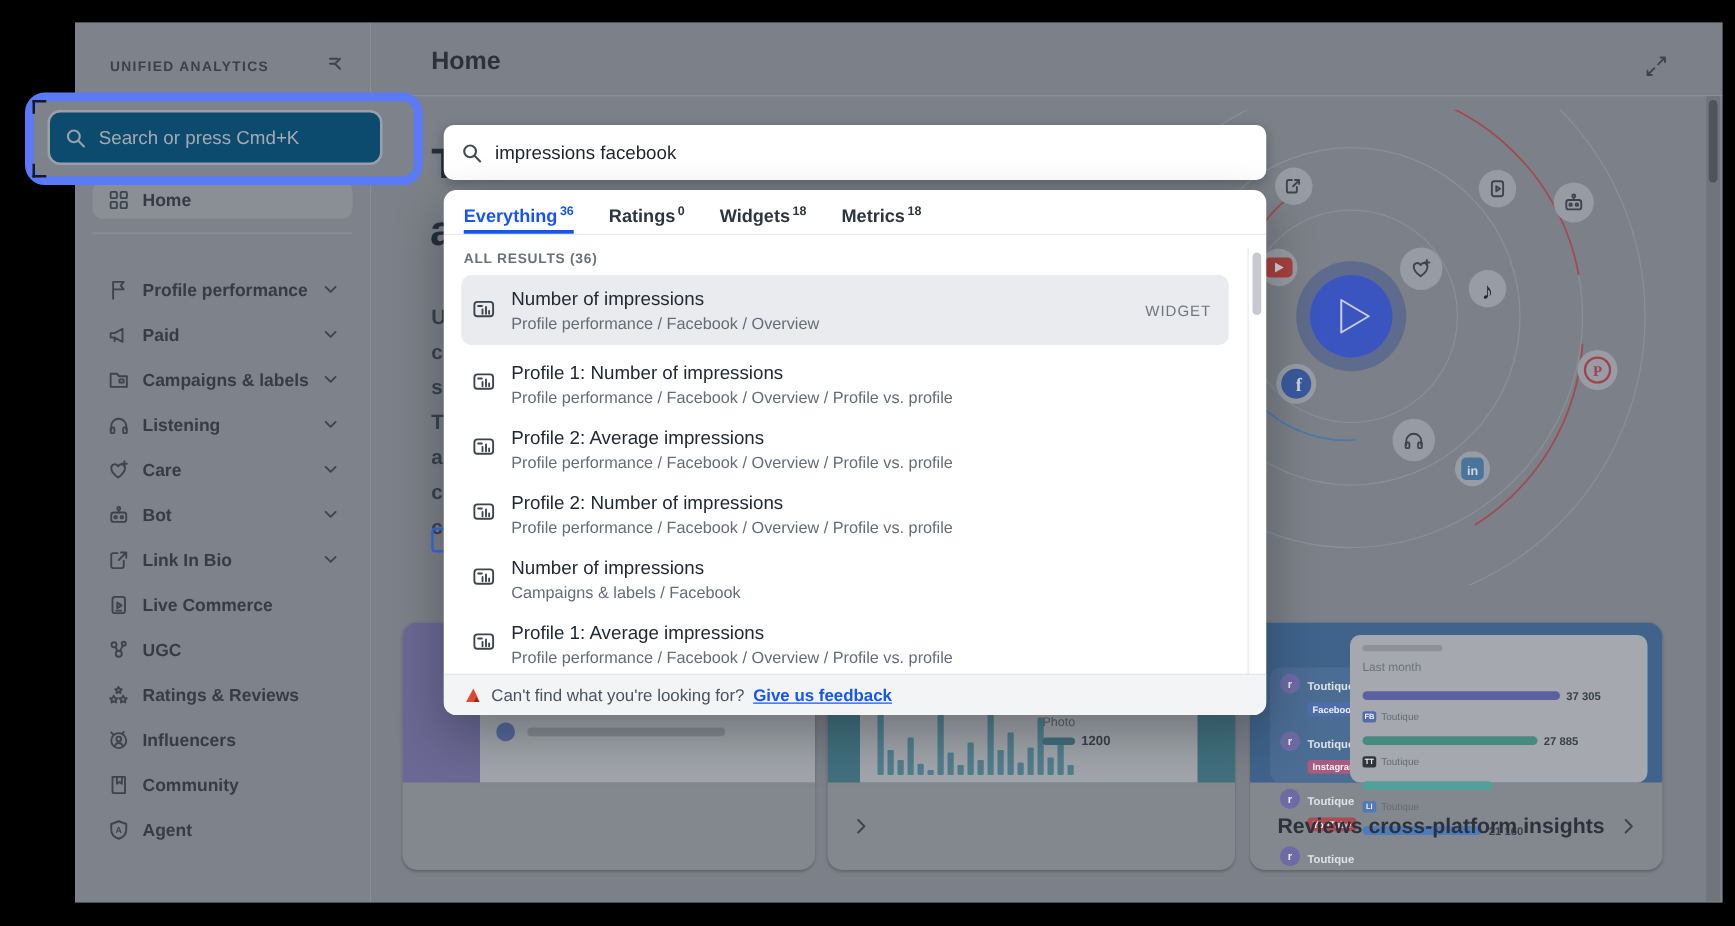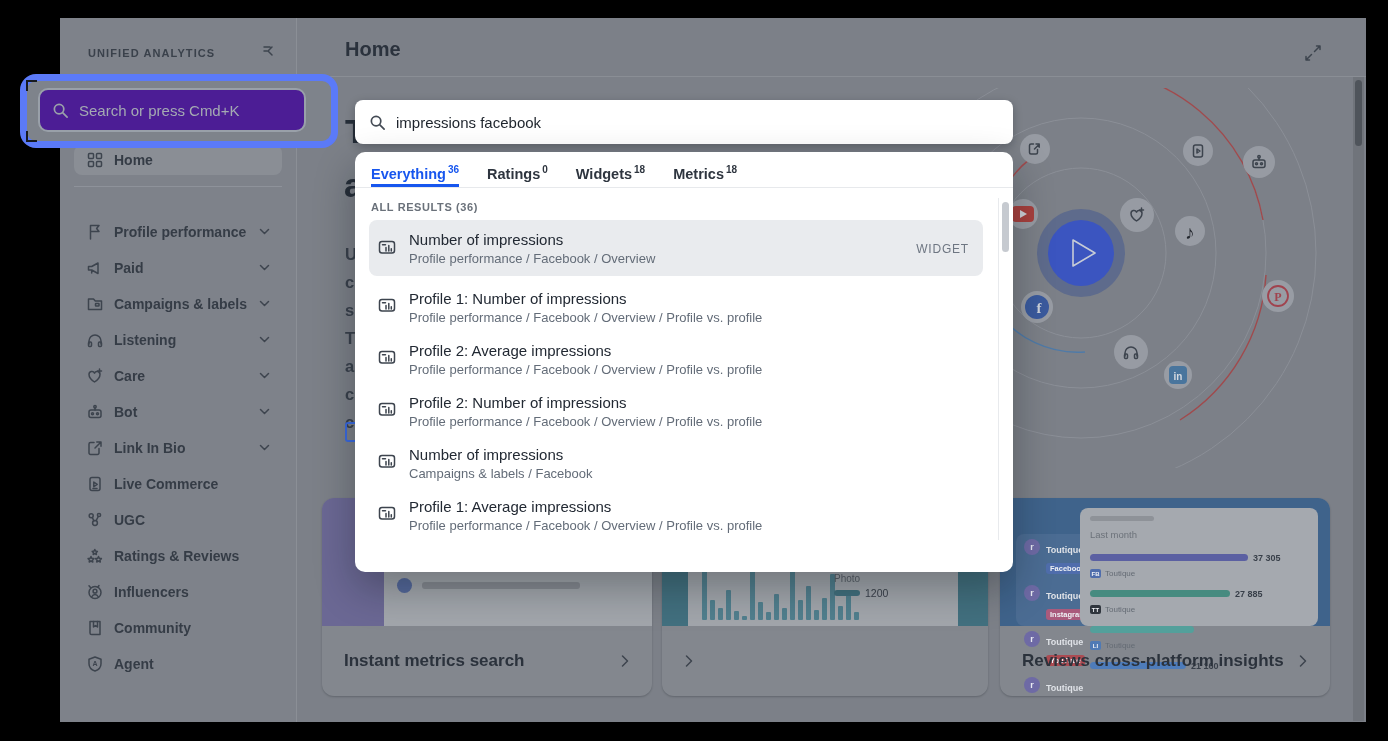--- a/index.html
+++ b/index.html
@@ -1,20 +1,20 @@
 <!DOCTYPE html>
 <html><head>
 <meta charset="utf-8">
 <style>
   html,body{margin:0;padding:0;background:#000;}
   #stage{position:relative;width:1388px;height:741px;background:#000;overflow:hidden;
          font-family:"Liberation Sans",sans-serif;-webkit-font-smoothing:antialiased;}
   .abs{position:absolute;}
   
-  #app{position:absolute;left:60px;top:18px;width:1306px;height:704px;background:#7c8088;overflow:hidden;}
+  #app{position:absolute;left:60px;top:18px;width:1306px;height:704px;background:#7c8088;overflow:hidden;padding-left:12px;}
   
   #sidebar{position:absolute;left:0;top:0;width:236px;height:100%;background:#7e828a;}
   #sb-line{position:absolute;left:236px;top:0;width:1px;height:100%;background:#8b8f96;}
   .brand-row{position:absolute;left:28px;right:18px;top:24px;display:flex;align-items:center;justify-content:space-between;}
   .brand{font-size:11px;font-weight:700;letter-spacing:1.1px;color:#3a414b;}
   .nav{position:absolute;left:14px;right:14px;top:127px;}
   .home-pill{height:30px;border-radius:8px;background:#8a8e95;display:flex;align-items:center;gap:10px;padding:0 12px;
              font-size:14px;font-weight:700;color:#343b45;}
   .nav-divider{height:1px;background:#8e929a;margin:11px 0 27px 0;}
   .item{height:36px;display:flex;align-items:center;gap:10px;padding:0 12px;font-size:14px;font-weight:700;color:#353c46;}
@@ -36,41 +36,41 @@
         box-shadow:0 1px 2px rgba(20,24,30,.25);}
   .preview{position:absolute;left:0;right:0;top:0;bottom:70px;}
   .card-foot{position:absolute;left:0;right:0;bottom:0;height:70px;display:flex;align-items:center;justify-content:space-between;
              padding:0 22px;font-size:17px;font-weight:700;color:#2b323c;}
   .mini-panel{background:#a2a6ac;}
   .sk-bar{background:#878b92;border-radius:3px;height:7px;}
   .lg-row{display:flex;align-items:center;gap:5px;margin-bottom:5px;}
   .lg-bar{height:6px;border-radius:3px;background:#517f8e;}
   .lg-bar.hatch{background:repeating-linear-gradient(90deg,#517f8e 0 3px,#8fa6ad 3px 5px);}
   .lg-bar.solid2{background:#41707e;}
-  .lg-val{font-size:10.5px;font-weight:400;color:#3a414b;}
+  .lg-val{font-size:10.5px;font-weight:700;color:#3a414b;}
   .lg-label{font-size:10px;color:#585f68;margin:4px 0 3px;}
   .bars{position:absolute;left:14px;bottom:6px;height:96px;width:168px;display:flex;align-items:flex-end;gap:3px;}
   .bars span{width:5px;background:#517f8e;border-radius:1px;}
   .pr-row{display:flex;gap:6px;padding:5px 8px;align-items:flex-start;}
   .pav{width:16px;height:16px;border-radius:50%;background:#6e6aa5;color:#e7e9f2;font-size:9px;font-weight:700;
        display:flex;align-items:center;justify-content:center;flex:none;}
   .pname{font-size:9px;font-weight:700;color:#dfe2e7;line-height:10px;}
   .pbadge{display:inline-block;margin-top:2px;padding:1px 4px;border-radius:3px;font-size:7.5px;font-weight:700;color:#eef1f5;}
   .b-bar{height:7px;border-radius:4px;display:inline-block;vertical-align:middle;}
   .b-val{font-size:9px;font-weight:700;color:#383f49;margin-left:5px;vertical-align:middle;}
   .b-meta{display:flex;gap:4px;align-items:center;font-size:8px;color:#646b74;margin:3px 0 6px;}
   .b-chip{width:11px;height:9px;border-radius:2px;color:#f0f2f6;font-size:6px;font-weight:700;display:flex;align-items:center;justify-content:center;}
   
   #annotation{position:absolute;left:20px;top:74px;width:318px;height:74px;box-sizing:border-box;
               border:7px solid #5b7af8;border-radius:16px;background:#7e838b;z-index:30;}
   .tick{position:absolute;width:9px;height:9px;}
   .tick.tl{left:-1px;top:-1px;border-left:2.5px solid #171a1f;border-top:2.5px solid #171a1f;}
   .tick.bl{left:-1px;bottom:-1px;border-left:2.5px solid #171a1f;border-bottom:2.5px solid #171a1f;}
   .sb-search{position:absolute;left:11px;top:7px;width:268px;height:44px;box-sizing:border-box;border:2px solid #99a0a9;
-             border-radius:10px;background:#4c1d95;display:flex;align-items:center;gap:10px;padding:0 12px;}
+             border-radius:10px;background:#0c4a6e;display:flex;align-items:center;gap:10px;padding:0 12px;}
   .sb-search .ph{font-size:15px;color:#a4aab2;}
   
   #m-input{position:absolute;left:355px;top:100px;width:658px;height:44px;box-sizing:border-box;background:#fff;border-radius:8px;
            box-shadow:0 3px 10px rgba(10,14,20,.28);display:flex;align-items:center;gap:10px;padding:0 14px;z-index:40;}
   #m-input .q{font-size:15px;color:#1e242c;}
   #m-panel{position:absolute;left:355px;top:152px;width:658px;height:420px;background:#fff;border-radius:10px;
            box-shadow:0 16px 40px rgba(10,14,20,.32);z-index:40;overflow:hidden;}
   .tabs{display:flex;gap:28px;padding:12px 16px 0 16px;border-bottom:1px solid #e7e9ec;}
   .tab{font-size:14.5px;font-weight:700;color:#2e353f;padding-bottom:2px;border-bottom:3px solid transparent;}
   .tab.active{color:#1756ee;border-bottom-color:#1756ee;}
@@ -361,26 +361,20 @@
           <div class="mini-panel abs" style="left:62px;top:20px;right:0;bottom:0;border-radius:10px 0 0 0;">
             <svg class="abs sb-ic" style="left:14px;top:16px;" width="15" height="15" viewBox="0 0 18 18">
                 <rect x="1.5" y="3.5" width="15" height="11.5" rx="2.5"></rect>
                 <path d="M4.5 6.8h3M8 13V9.5M10.8 13V7.5M13.3 13v-2.2"></path>
               </svg>
             <div class="sk-bar abs" style="left:38px;top:18px;width:158px;"></div>
             <div class="sk-bar abs" style="left:38px;top:31px;width:112px;height:6px;opacity:.7;"></div>
             <div class="abs" style="left:13px;top:60px;width:15px;height:15px;border-radius:50%;background:#55699c;"></div>
             <div class="sk-bar abs" style="left:38px;top:64px;width:158px;"></div>
           </div>
-        </div>
-        <div class="card-foot">
-          <span>Instant metrics search</span>
-          <svg width="10" height="14" viewBox="0 0 10 14" class="sb-ic">
-              <path d="M2.5 2l5 5-5 5"></path>
-            </svg>
         </div>
       </div>
 
       <div class="card" style="left:365px;width:326px;">
         <div class="preview" style="background:#42707f;">
           <div class="mini-panel abs" style="left:26px;right:30px;top:8px;bottom:0;border-radius:8px 8px 0 0;">
             <div class="bars">
               <span style="height:62px"></span>
                 <span style="height:20px"></span>
                 <span style="height:12px"></span>
@@ -557,14 +551,22 @@
           <rect x="1.5" y="3.5" width="15" height="11.5" rx="2.5"></rect>
           <path d="M4.5 6.8h3M8 13V9.5M10.8 13V7.5M13.3 13v-2.2"></path>
         </svg>
       <div class="r-title">Profile 1: Average impressions</div>
       <div class="r-path">Profile performance / Facebook / Overview / Profile vs. profile</div>
     </div>
 
     <div class="gutter"></div>
     <div class="g-thumb"></div>
 
+    <div class="m-foot">
+      <svg width="15" height="15" viewBox="0 0 16 16">
+          <path d="M2 13.5L8.2 2l2.6 5.2 2.8 6.3z" fill="#e0492f"></path>
+          <path d="M8.6 13.5l2.1-4.1 2.5 4.1z" fill="#8a2a1c"></path>
+        </svg>
+      <span>Can't find what you're looking for?</span>
+      <a href="#">Give us feedback</a>
+    </div>
   </div>
 </div>
 
 </body></html>

